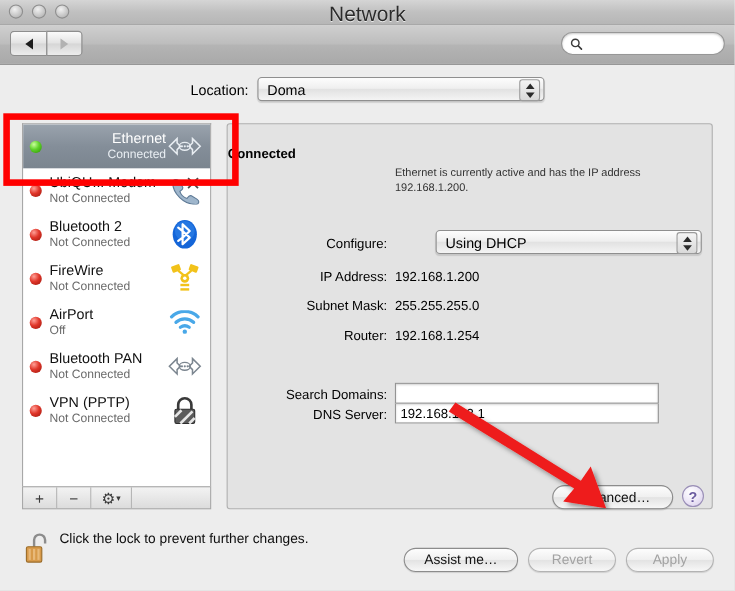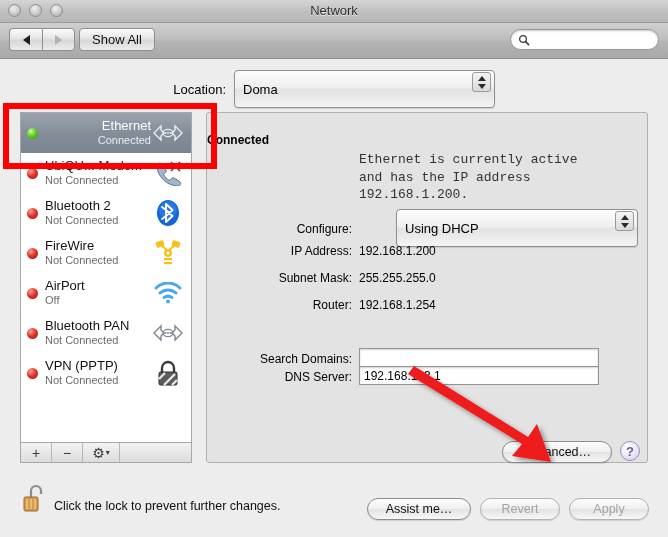--- a/index.html
+++ b/index.html
@@ -45,21 +45,21 @@
     height: 13px;
     border-radius: 50%;
     background: radial-gradient(circle at 40% 32%, #f1f1f1 0%, #c9c9c9 55%, #a7a7a7 100%);
     border: 1px solid #8e8e8e;
     box-sizing: border-box;
   }
   .win-title {
     position: absolute;
     left: 0; right: 0; top: 3px;
     text-align: center;
-    font-size: 13px;
+    font-size: 19px;
     color: #2c2c2c;
     text-shadow: 0 1px 0 rgba(255,255,255,.7);
   }
 
   
   .toolbar {
     position: relative;
     height: 35px;
     background: linear-gradient(to bottom, #cfcfcf 0%, #bdbdbd 48%, #b4b4b4 52%, #a9a9a9 100%);
     border-bottom: 1px solid #8d8d8d;
@@ -139,21 +139,21 @@
   }
   .location-label {
     width: 234px;
     text-align: right;
     padding-right: 8px;
     font-size: 13px;
     box-sizing: border-box;
   }
   .popup {
     position: relative;
-    height: 38px;
+    height: 22px;
     box-sizing: border-box;
     background: linear-gradient(to bottom, #fdfdfd 0%, #efefef 46%, #e2e2e2 52%, #f4f4f4 100%);
     border: 1px solid #8f8f8f;
     border-radius: 4px;
     display: flex;
     align-items: center;
     padding-left: 8px;
     font-size: 13px;
     box-shadow: 0 1px 1px rgba(0,0,0,.12);
   }
@@ -279,25 +279,24 @@
     width: 152px;
     text-align: right;
     padding-right: 7px;
     font-size: 12px;
     box-sizing: border-box;
     padding-top: 2px;
   }
   .fvalue { font-size: 12px; padding-top: 2px; }
   .fvalue.bold { font-weight: bold; }
   .fhelp {
-    font-size: 13px;
+    font-size: 10px;
     color: #333;
     line-height: 1.35;
     width: 225px;
-    font-family: Liberation Mono, monospace;
   }
   .textfield {
     width: 240px;
     height: 19px;
     box-sizing: border-box;
     background: #ffffff;
     border: 1px solid #949494;
     box-shadow: inset 0 1px 2px rgba(0,0,0,.18);
     padding: 0 4px;
     display: flex;
@@ -342,21 +341,21 @@
     font-size: 13px;
     font-weight: bold;
     color: #6a5aa0;
     box-sizing: border-box;
   }
 
   .lockrow {
     position: absolute;
     left: 22px; top: 483px;
     display: flex;
-    align-items: flex-end;
+    align-items: flex-start;
   }
   .lock-icon { width: 24px; height: 30px; flex: none; margin-right: 8px; }
   .lock-text { font-size: 12.5px; color: #0f0f0f; }
 
   #assist-button { position: absolute; left: 367px; top: 498px; width: 104px; height: 22px; }
   #revert-button { position: absolute; left: 480px; top: 498px; width: 80px; height: 22px; }
   #apply-button  { position: absolute; left: 569px; top: 498px; width: 80px; height: 22px; }
 
   
   #annot-rect {
@@ -389,23 +388,20 @@
   </div>
 
   <div class="toolbar">
     <div class="navgroup">
       <div class="navbtn left">
         <span class="tri back"></span>
       </div>
       <div class="navbtn right">
         <span class="tri fwd"></span>
       </div>
-    </div>
-    <div class="showall">
-      <span>Show All</span>
     </div>
     <div class="searchfield">
       <svg width="12" height="12" viewBox="0 0 12 12">
         <circle cx="5" cy="5" r="3.4" fill="none" stroke="#3b3b3b" stroke-width="1.3"></circle>
         <line x1="7.6" y1="7.6" x2="10.6" y2="10.6" stroke="#3b3b3b" stroke-width="1.5" stroke-linecap="round"></line>
       </svg>
       <input type="text" placeholder="" style="">
     </div>
   </div>
 

